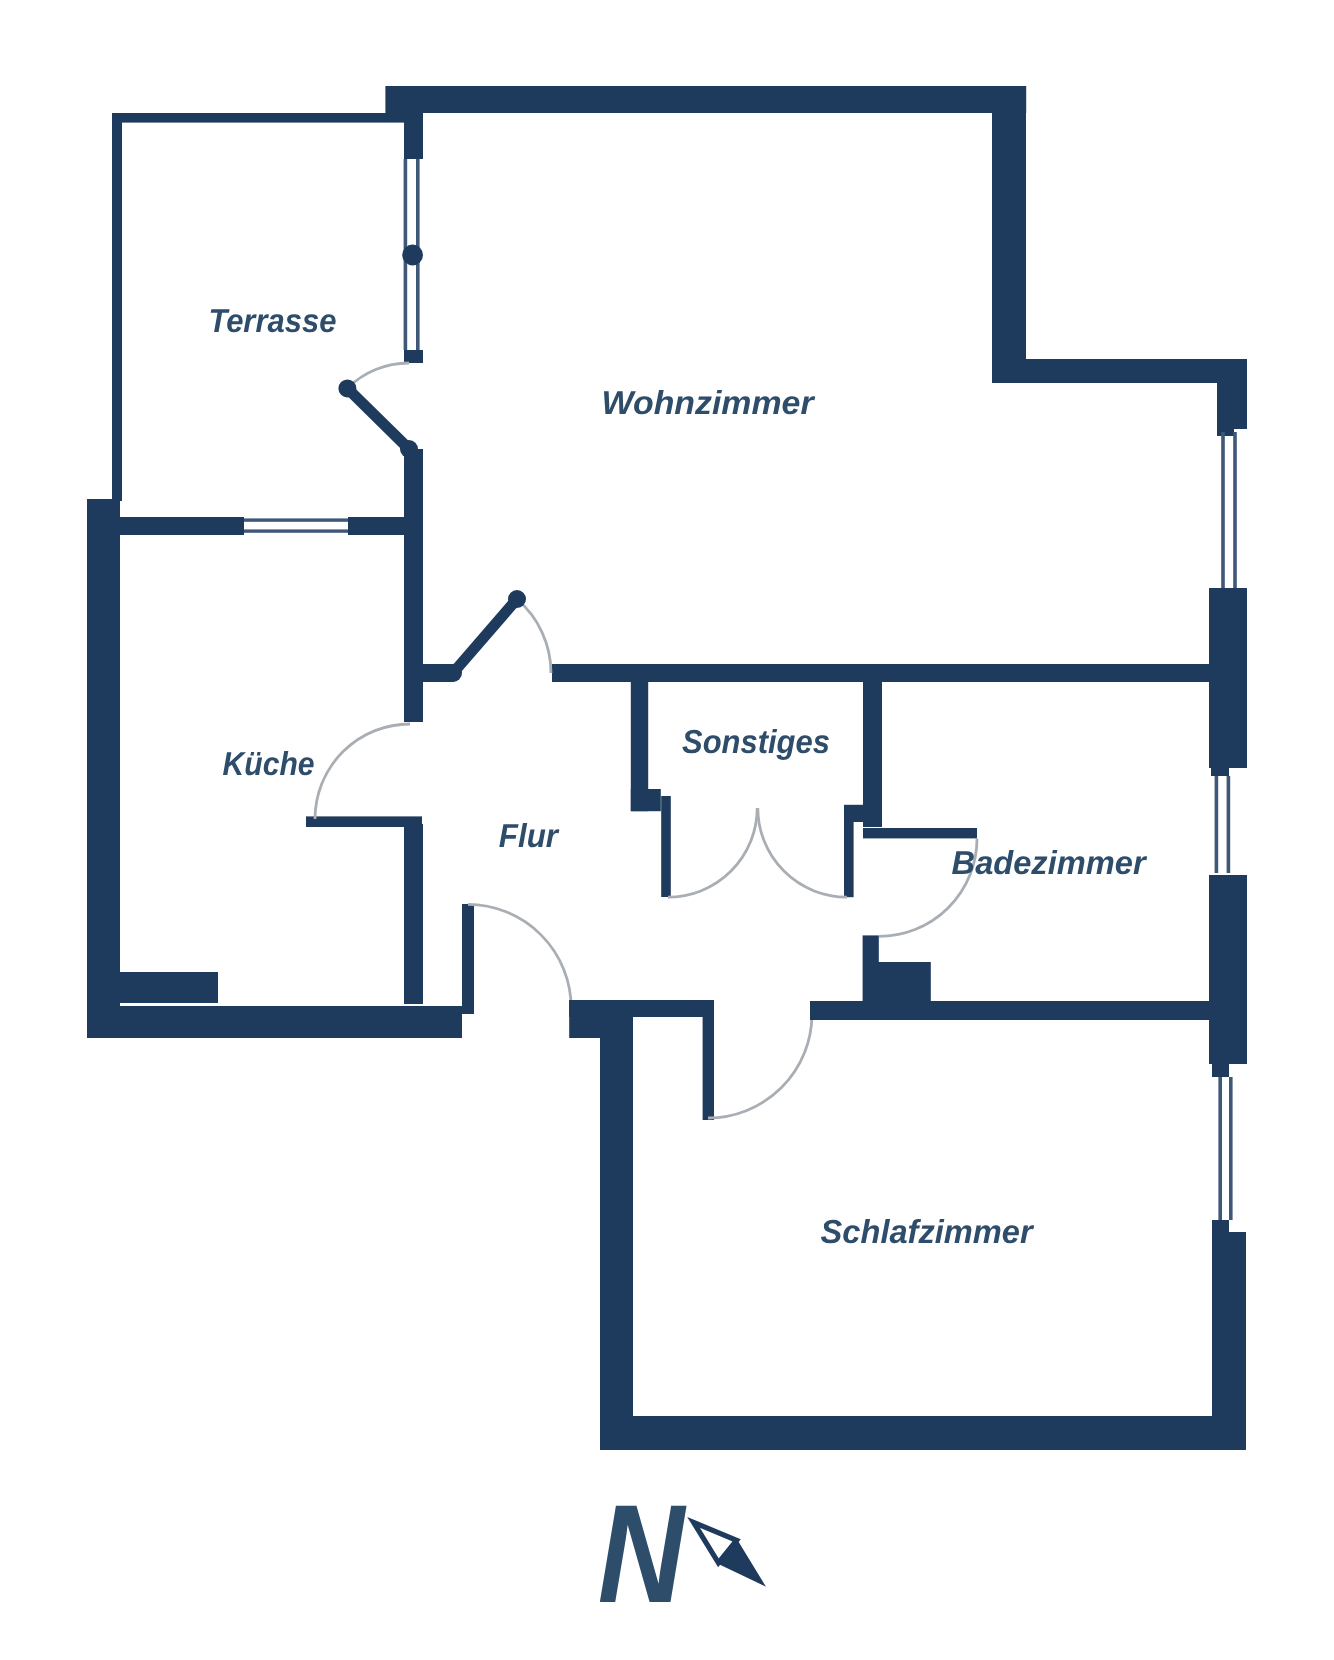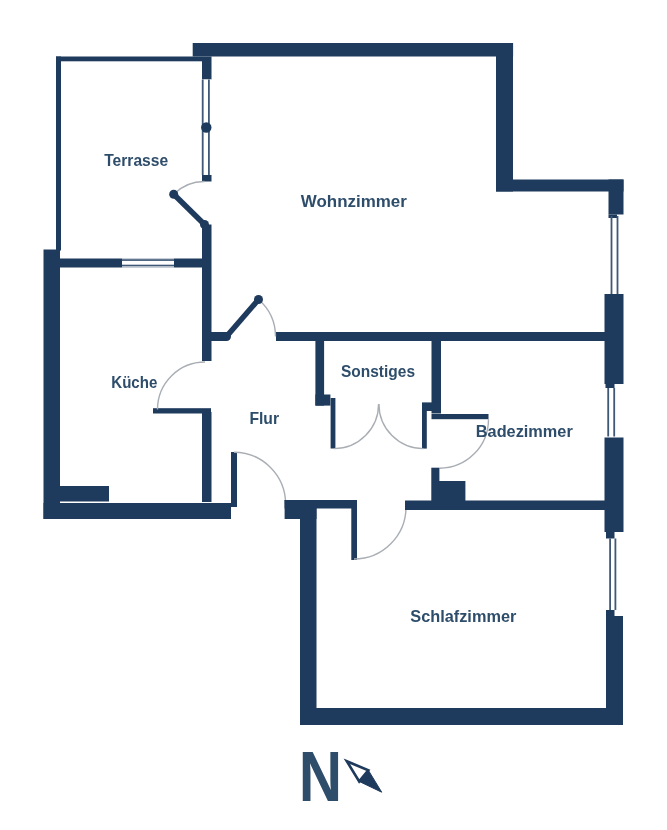--- a/index.html
+++ b/index.html
@@ -1,16 +1,16 @@
 <!DOCTYPE html>
 <html><head>
 <meta charset="utf-8">
 <style>
   html,body{margin:0;padding:0;background:#ffffff;}
-  .wrap{width:528px;height:830px;position:relative;background:#ffffff;}
+  .wrap{width:528px;height:830px;position:relative;background:#ffffff;font-style:italic;}
   text{font-family:"Liberation Sans",sans-serif;font-weight:bold;fill:#2e4d6b;}
 </style>
 </head>
 <body>
 <div class="wrap">
 <svg width="667" height="830" viewBox="0 0 667 830">
 
   <rect x="0" y="0" width="667" height="830" fill="#ffffff"></rect>
 
   <g>

